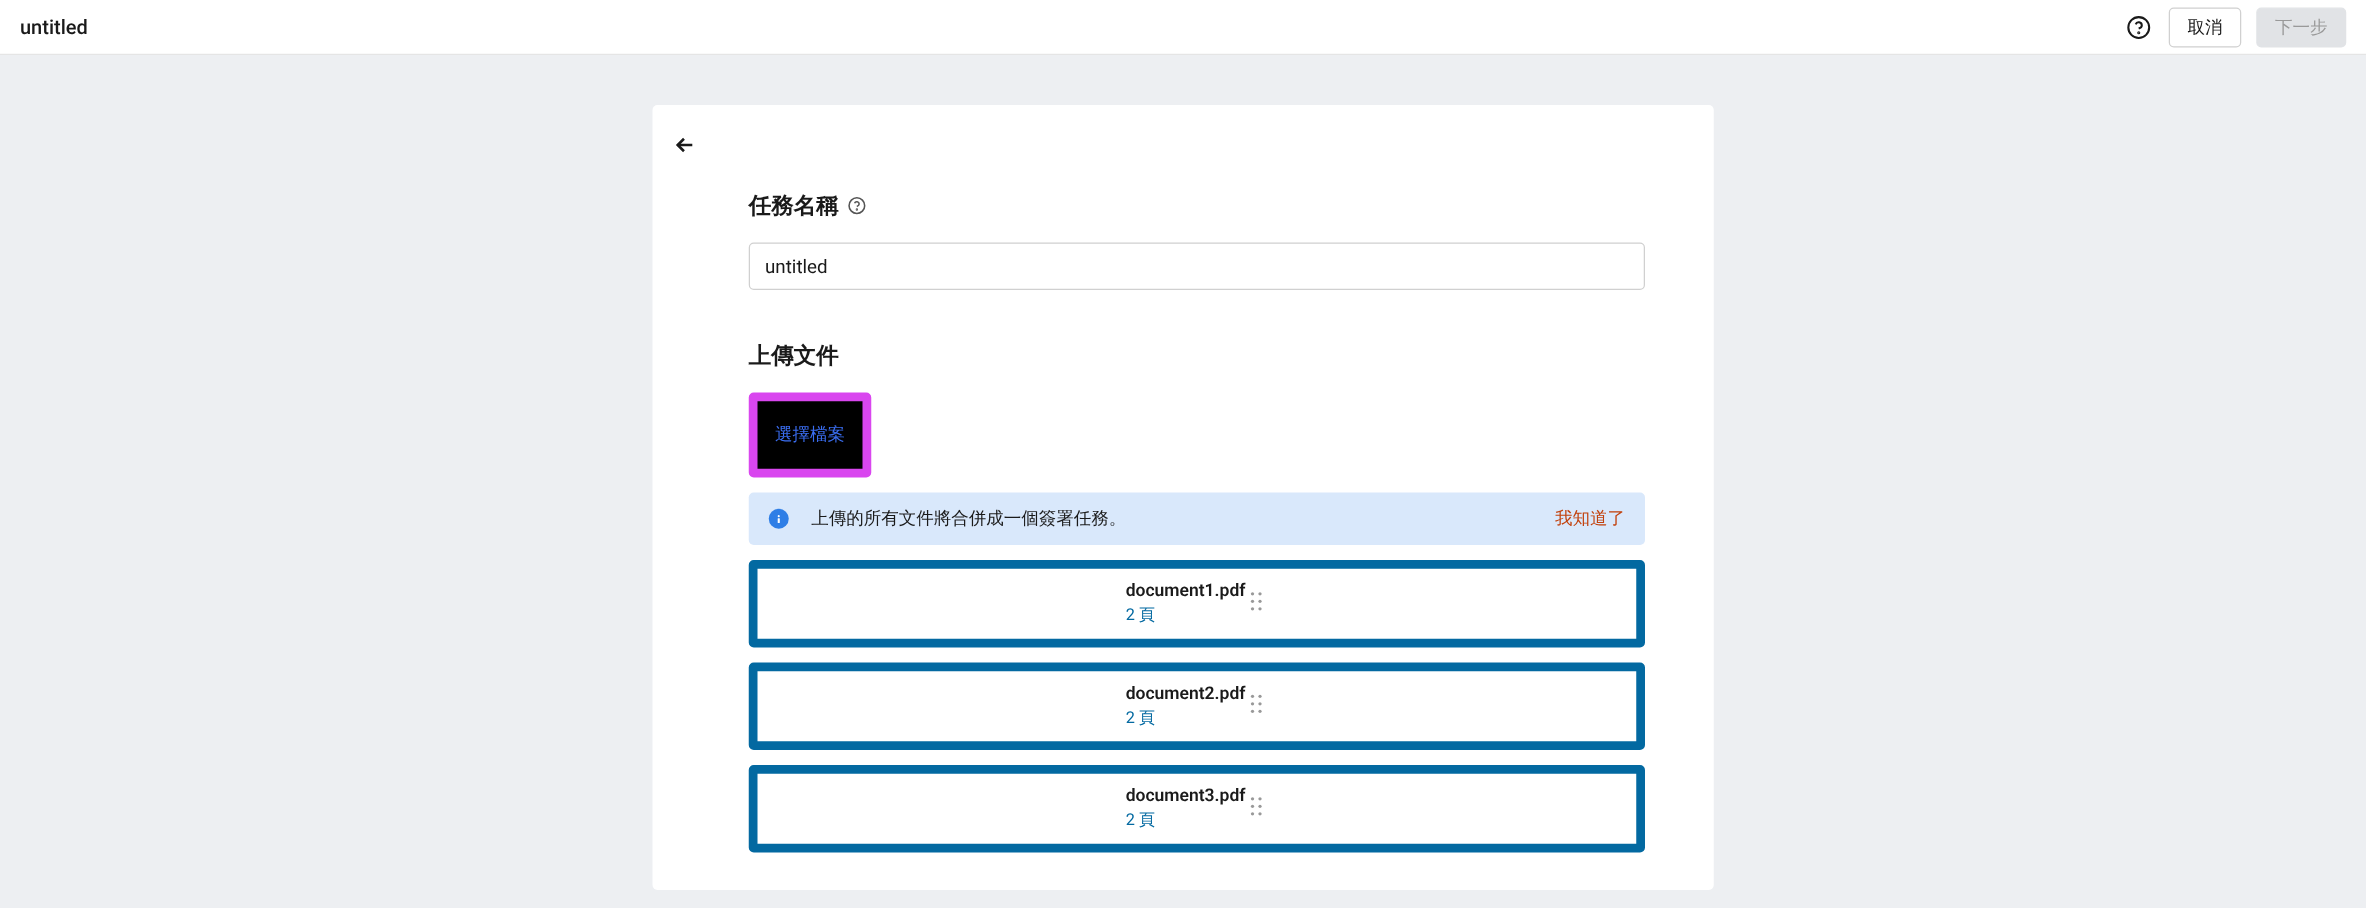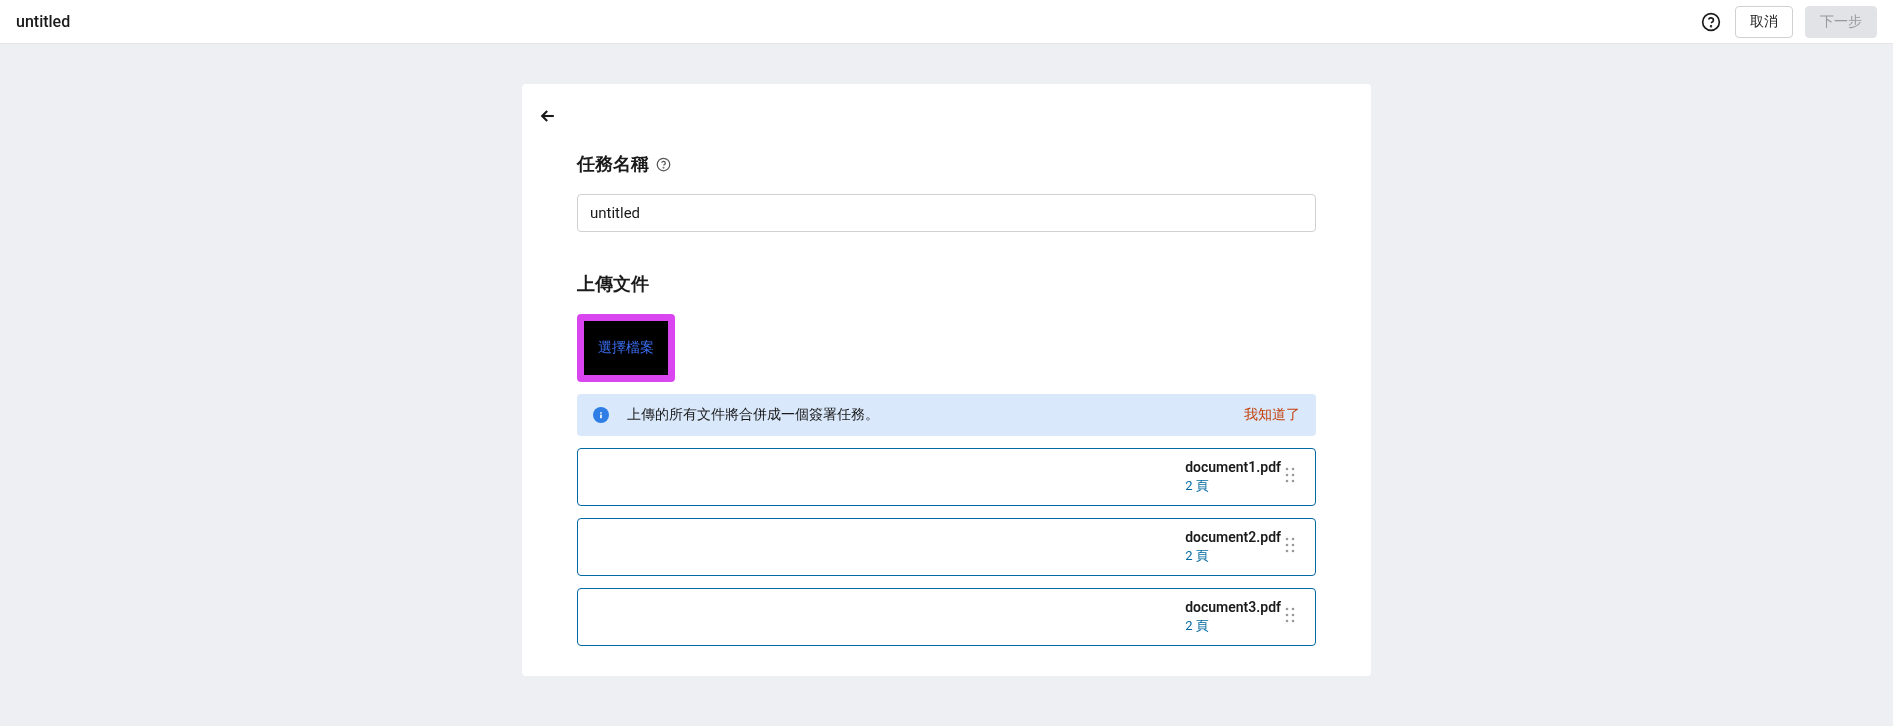--- a/index.html
+++ b/index.html
@@ -70,20 +70,21 @@
       margin-left: 14px;
       cursor: pointer;
       width: 24px;
       height: 24px;
       display: flex;
       align-items: center;
       justify-content: center;
     }
     .content {
       padding: 24px 55px 0 55px;
+      margin-left: 22px;
     }
     .section-title {
       font-size: 18px;
       font-weight: 700;
       display: flex;
       align-items: center;
       gap: 6px;
       margin-bottom: 18px;
     }
     .help-icon-small {
@@ -154,27 +155,27 @@
     .alert-action {
       color: #c2410c;
       font-size: 14px;
       font-weight: 500;
       cursor: pointer;
     }
     .file-list {
       margin-top: 8px;
     }
     .file-item {
-      border: 1px solid #0369a1;
+      border: 7px solid #0369a1;
       border-radius: 4px;
       padding: 10px 16px;
       margin-top: 12px;
       display: flex;
       align-items: center;
-      justify-content: flex-end;
+      justify-content: center;
     }
     .file-info {
       display: flex;
       flex-direction: column;
       gap: 2px;
     }
     .file-name {
       font-size: 14px;
       font-weight: 600;
       color: #1a1a1a;

